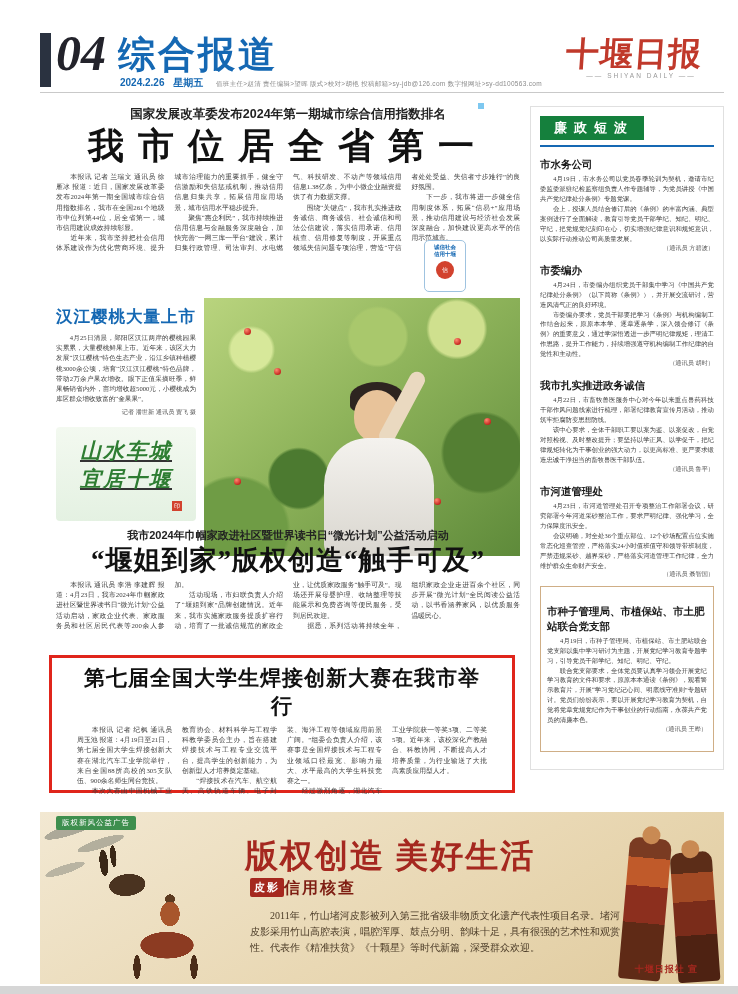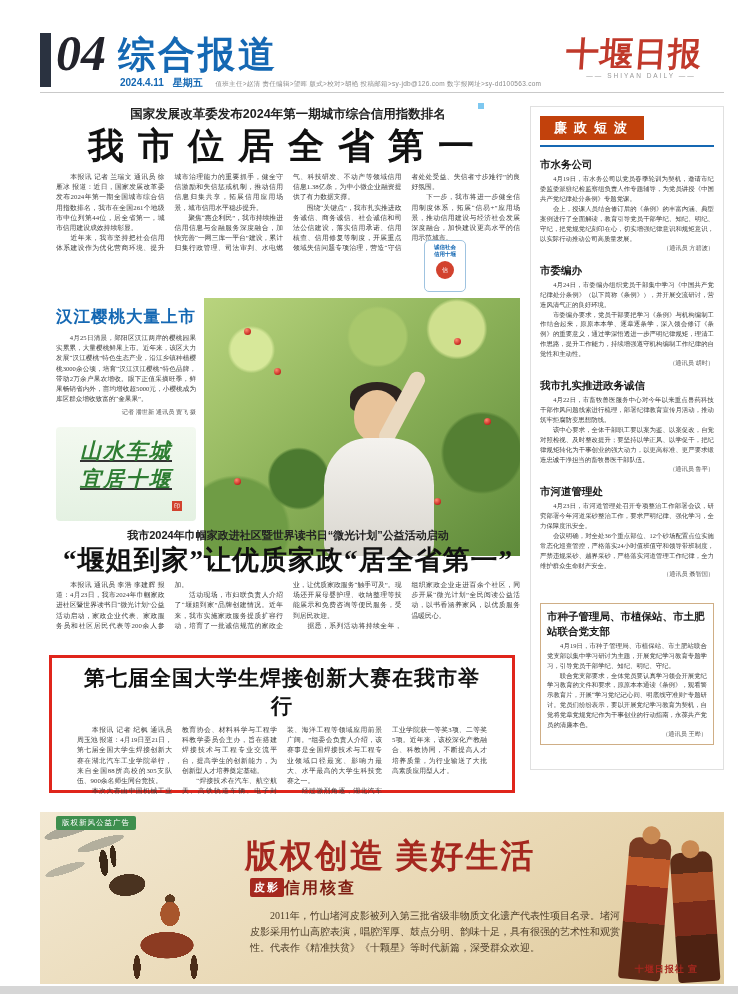--- a/index.html
+++ b/index.html
@@ -80,29 +80,29 @@
   
   .redbox{left:49px;top:655px;width:466px;height:138px;border:3px solid #e0251b;background:#fff;padding:4px 25px;
           box-sizing:border-box;}
   .a3-headline{text-align:center;font-size:21px;font-weight:bold;color:#111;
                font-family:"Liberation Sans",sans-serif;margin:2px 0 5px;letter-spacing:1px;}
   .a3-body{column-count:4;height:102px;}
 
   
   .sidebar{left:530px;top:106px;width:194px;height:664px;border:1px solid #e0e0e0;background:#fff;
            box-sizing:border-box;padding:9px 9px 0;}
-  .sb-title{display:inline-block;background:#c2410c;color:#fff;font-weight:bold;font-size:13px;
+  .sb-title{display:inline-block;background:#15803d;color:#fff;font-weight:bold;font-size:13px;
             font-family:Liberation Serif, serif;letter-spacing:7px;padding:3px 10px 3px 14px;}
   .sb-title-rule{height:2px;background:#1568b3;margin:5px 0 4px;}
   .sb-item{margin-top:10px;}
   .sb-heading{font-size:10.5px;font-weight:bold;color:#1a1a1a;font-family:"Liberation Sans",sans-serif;
               margin-bottom:3px;line-height:1.35;}
   .sb-body{font-size:6.4px;line-height:1.55;color:#3c3c3c;}
   .sb-credit{font-size:6.2px;color:#555;text-align:right;}
-  .sb-box{border:1px solid #cfae86;padding:5px 6px;margin-top:24px;}
+  .sb-box{border:1px solid #cfae86;padding:17px 6px;margin-top:7px;}
 
   
   .ad{left:40px;top:812px;width:684px;height:172px;overflow:hidden;
       background:linear-gradient(150deg,#f2e8d2 0%,#e9d8b4 55%,#e0cb9e 100%);}
   .ad-ribbon{position:absolute;left:16px;top:4px;background:#3e8f4e;color:#fff;font-size:7.5px;
              font-family:"Liberation Sans",sans-serif;padding:2px 6px;border-radius:2px;letter-spacing:1px;}
   .bamboo{position:absolute;left:-12px;top:-14px;width:120px;height:90px;opacity:.45;
           background:
             radial-gradient(ellipse 46px 9px at 40% 30%, #5a5f58 0 60%, transparent 61%),
             radial-gradient(ellipse 40px 8px at 60% 55%, #6a6f66 0 60%, transparent 61%),
@@ -138,21 +138,21 @@
 
   .bottom-strip{left:0;bottom:0;width:738px;height:8px;background:#d6d6d6;}
 </style>
 </head>
 <body>
 
 <div class="abs pagebar"></div>
 <div class="abs pagenum">04</div>
 <div class="abs section-title">综合报道</div>
 <div class="abs dateline">
-  <span>2024.4.11</span>
+  <span>2024.2.26</span>
   <span style="margin-left:6px;">星期五</span>
   <span class="meta">值班主任&gt;赵清  责任编辑&gt;望晖  版式&gt;校对&gt;胡艳  投稿邮箱&gt;sy-jdb@126.com  数字报网址&gt;sy-dd100563.com</span>
 </div>
 <div class="abs header-rule"></div>
 <div class="abs masthead">十堰日报</div>
 <div class="abs masthead-en">——  SHIYAN DAILY  ——</div>
 
 <div class="abs decor-square"></div>
 <div class="abs a1-kicker">国家发展改革委发布2024年第一期城市综合信用指数排名</div>
 <div class="abs a1-headline">我市位居全省第一</div>
@@ -184,21 +184,21 @@
   <div class="person-shirt"></div>
   <div class="cherry-dot" style="left:40px;top:30px;"></div>
   <div class="cherry-dot" style="left:70px;top:70px;"></div>
   <div class="cherry-dot" style="left:250px;top:40px;"></div>
   <div class="cherry-dot" style="left:280px;top:120px;"></div>
   <div class="cherry-dot" style="left:30px;top:180px;"></div>
   <div class="cherry-dot" style="left:230px;top:200px;"></div>
 </div>
 
 <div class="abs a2-kicker">我市2024年巾帼家政进社区暨世界读书日“微光计划”公益活动启动</div>
-<div class="abs a2-headline">“堰姐到家”让优质家政“居全省第一”</div>
+<div class="abs a2-headline">“堰姐到家”版权创造“触手可及”</div>
 <div class="abs a2-body colbody just prewrap">　　本报讯 通讯员 李浩 李建辉 报道：4月23日，我市2024年巾帼家政进社区暨世界读书日“微光计划”公益活动启动，家政企业代表、家政服务员和社区居民代表等200余人参加。
 　　活动现场，市妇联负责人介绍了“堰姐到家”品牌创建情况。近年来，我市实施家政服务提质扩容行动，培育了一批诚信规范的家政企业，让优质家政服务“触手可及”。现场还开展母婴护理、收纳整理等技能展示和免费咨询等便民服务，受到居民欢迎。
 　　据悉，系列活动将持续全年，组织家政企业走进百余个社区，同步开展“微光计划”全民阅读公益活动，以书香涵养家风，以优质服务温暖民心。</div>
 
 <div class="abs redbox">
   <div class="a3-headline">第七届全国大学生焊接创新大赛在我市举行</div>
   <div class="a3-body colbody just prewrap">　　本报讯 记者 纪枫 通讯员 周玉池 报道：4月19日至21日，第七届全国大学生焊接创新大赛在湖北汽车工业学院举行，来自全国88所高校的305支队伍、900余名师生同台竞技。
 　　本次大赛由中国机械工业教育协会、材料科学与工程学科教学委员会主办，旨在搭建焊接技术与工程专业交流平台，提高学生的创新能力，为创新型人才培养奠定基础。
 　　“焊接技术在汽车、航空航天、高铁轨道车辆、电子封装、海洋工程等领域应用前景广阔。”组委会负责人介绍，该赛事是全国焊接技术与工程专业领域口径最宽、影响力最大、水平最高的大学生科技竞赛之一。
 　　经过激烈角逐，湖北汽车工业学院获一等奖3项、二等奖5项。近年来，该校深化产教融合、科教协同，不断提高人才培养质量，为行业输送了大批高素质应用型人才。</div>

